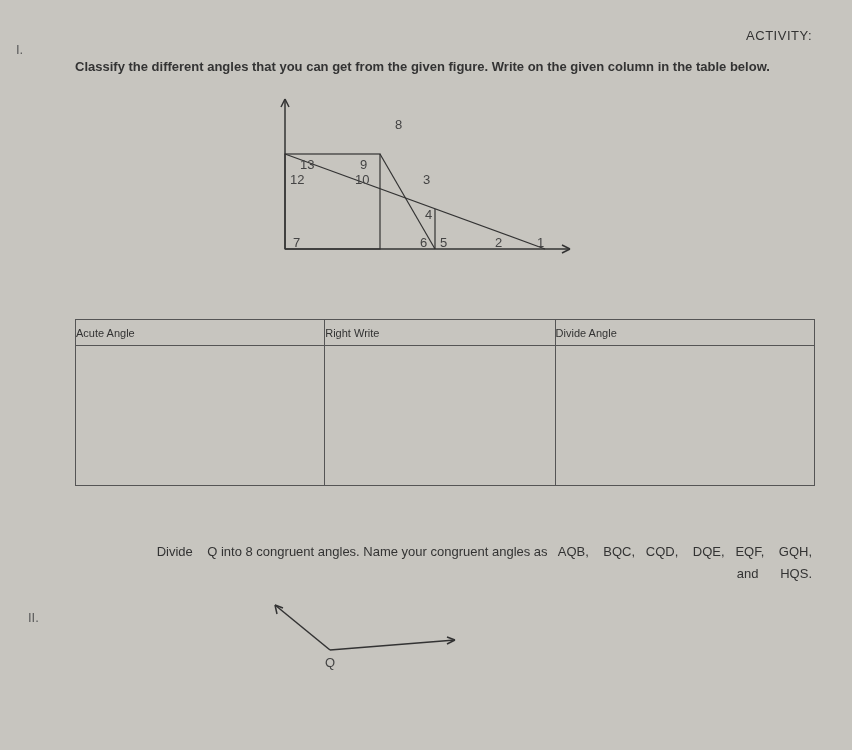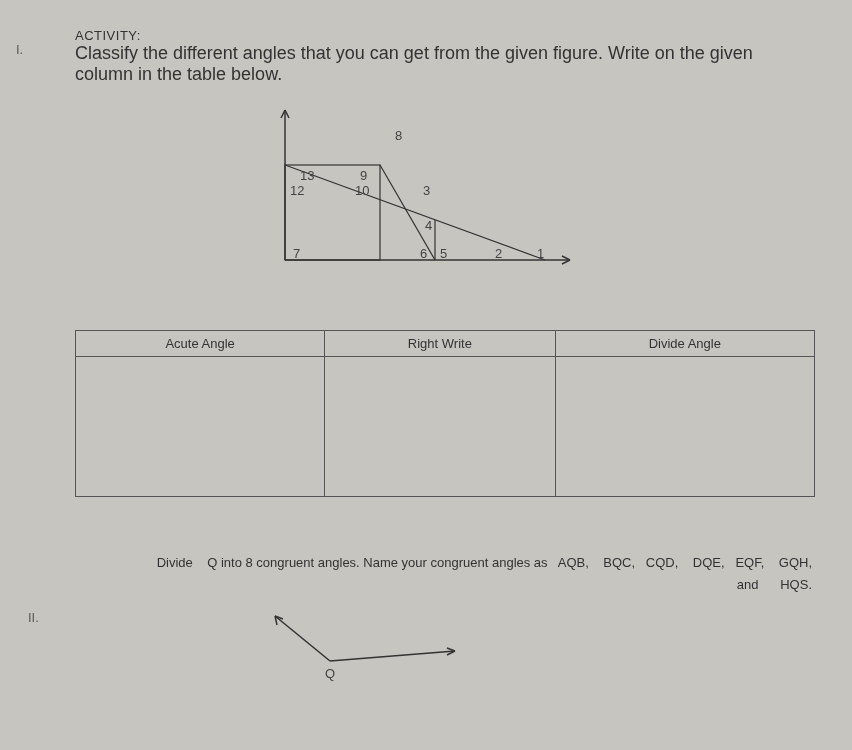--- a/index.html
+++ b/index.html
@@ -21,46 +21,47 @@
     font-size: 13px;
   }
   .activity-block {
     margin-left: 55px;
     margin-top: 8px;
   }
   .activity-label {
     font-size: 13px;
     color: #333;
     letter-spacing: 0.5px;
+    text-align: right;
   }
   .instruction {
-    font-size: 18px;
+    font-size: 13px;
     color: #333;
-    margin-top: 0;
+    margin-top: 16px;
+    font-weight: bold;
   }
   .figure-container {
     margin-top: 15px;
     margin-left: 55px;
     position: relative;
     height: 200px;
   }
   .table-wrap {
     margin-left: 55px;
     margin-top: 30px;
     width: 740px;
   }
   table {
     border-collapse: collapse;
     width: 100%;
   }
   td, th {
     border: 1px solid #555;
-    font-size: 13px;
+    font-size: 11px;
     color: #333;
-    text-align: center;
     font-weight: normal;
   }
   thead td { height: 26px; }
   tbody td { height: 140px; }
   .section2 {
     margin-left: 55px;
     margin-top: 55px;
     font-size: 13px;
     color: #333;
     line-height: 1.7;

